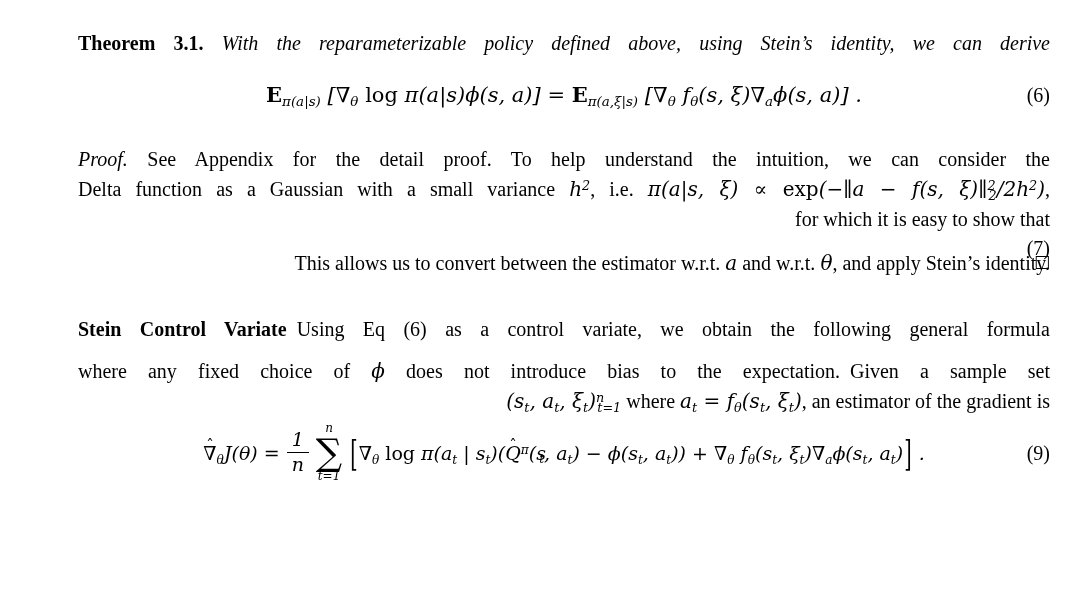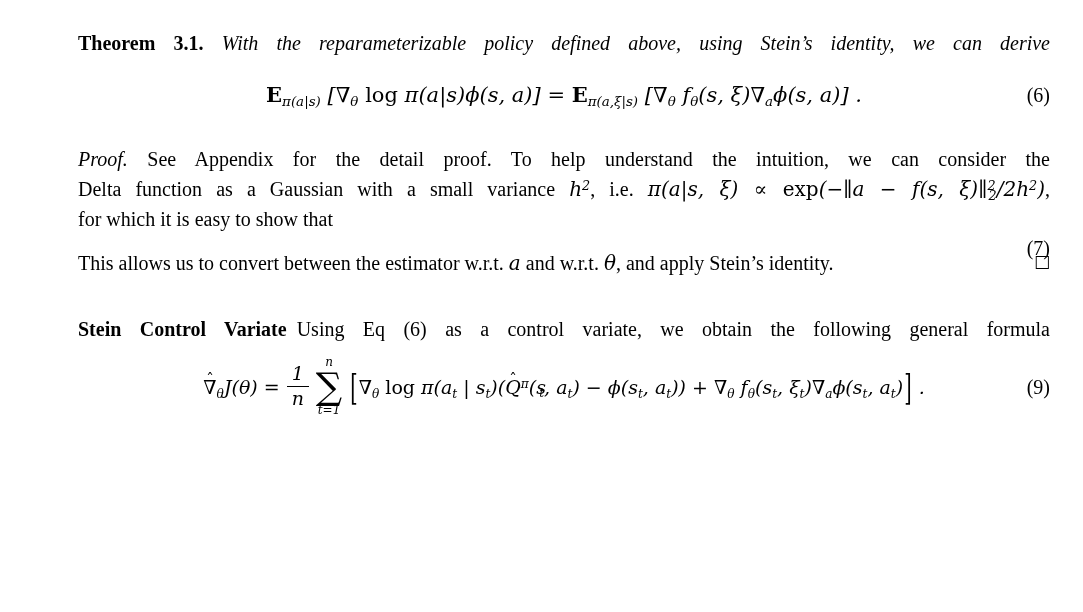--- a/index.html
+++ b/index.html
@@ -1,21 +1,21 @@
 <!DOCTYPE html>
 <html><head>
 <meta charset="utf-8">
 <style>
   html,body{margin:0;padding:0;background:#fff;color:#000;}
   body{width:1083px;height:612px;font-family:"Liberation Serif",serif;font-size:20px;}
   .page{box-sizing:border-box;width:1083px;height:612px;padding:14px 33px 0 78px;overflow:hidden;margin-top:12px;}
   .para{margin:0;}
   .line{line-height:30px;white-space:normal;}
   .jline{text-align:justify;text-align-last:justify;}
-  .lline{text-align:left;}
+  .lline{text-align:right;}
   .bold{font-weight:700;}
   .italic{font-style:italic;}
   .text{font-style:normal;}
   .math{font-family:"DejaVu Serif","DejaVu Sans","Liberation Serif",serif;font-style:italic;}
   .math .rm{font-style:normal;}
   sub,sup{font-size:64%;line-height:0;}
   sub{vertical-align:-0.3em;}
   sup{vertical-align:0.5em;}
   sup + sub{margin-left:-0.55em;}
   .eqrow{position:relative;text-align:center;line-height:34px;font-size:21px;}
@@ -72,20 +72,22 @@
       </div>
     <span class="qed">□</span>
   </div>
 
   <div class="para m-stein">
       <div class="line jline"><span class="bold">Stein Control Variate</span><span class="text"> Using Eq (6) as a control variate, we obtain the following general formula</span></div>
     </div>
 
 
   <div class="para m-where">
+      <div class="line jline"><span class="text">where any fixed choice of </span><span class="math">ϕ</span><span class="text"> does not introduce bias to the expectation. Given a sample set</span></div>
+      <div class="line lline"><span class="math">(s<sub>t</sub>, a<sub>t</sub>, ξ<sub>t</sub>)<sup>n</sup><sub>t=1</sub></span><span class="text"> where </span><span class="math">a<sub>t</sub> = f<sub>θ</sub>(s<sub>t</sub>, ξ<sub>t</sub>)</span><span class="text">, an estimator of the gradient is</span></div>
     </div>
 
   <div class="eqrow m-eq9">
     <span class="eq9flex">
       <span class="math"><span class="hat"><span class="hm">ˆ</span><span>∇</span></span><sub>θ</sub>J(θ) =</span>
       <span class="frac">
         <span class="fnum math">1</span>
         <span class="fden math">n</span>
       </span>
       <span class="sum">

